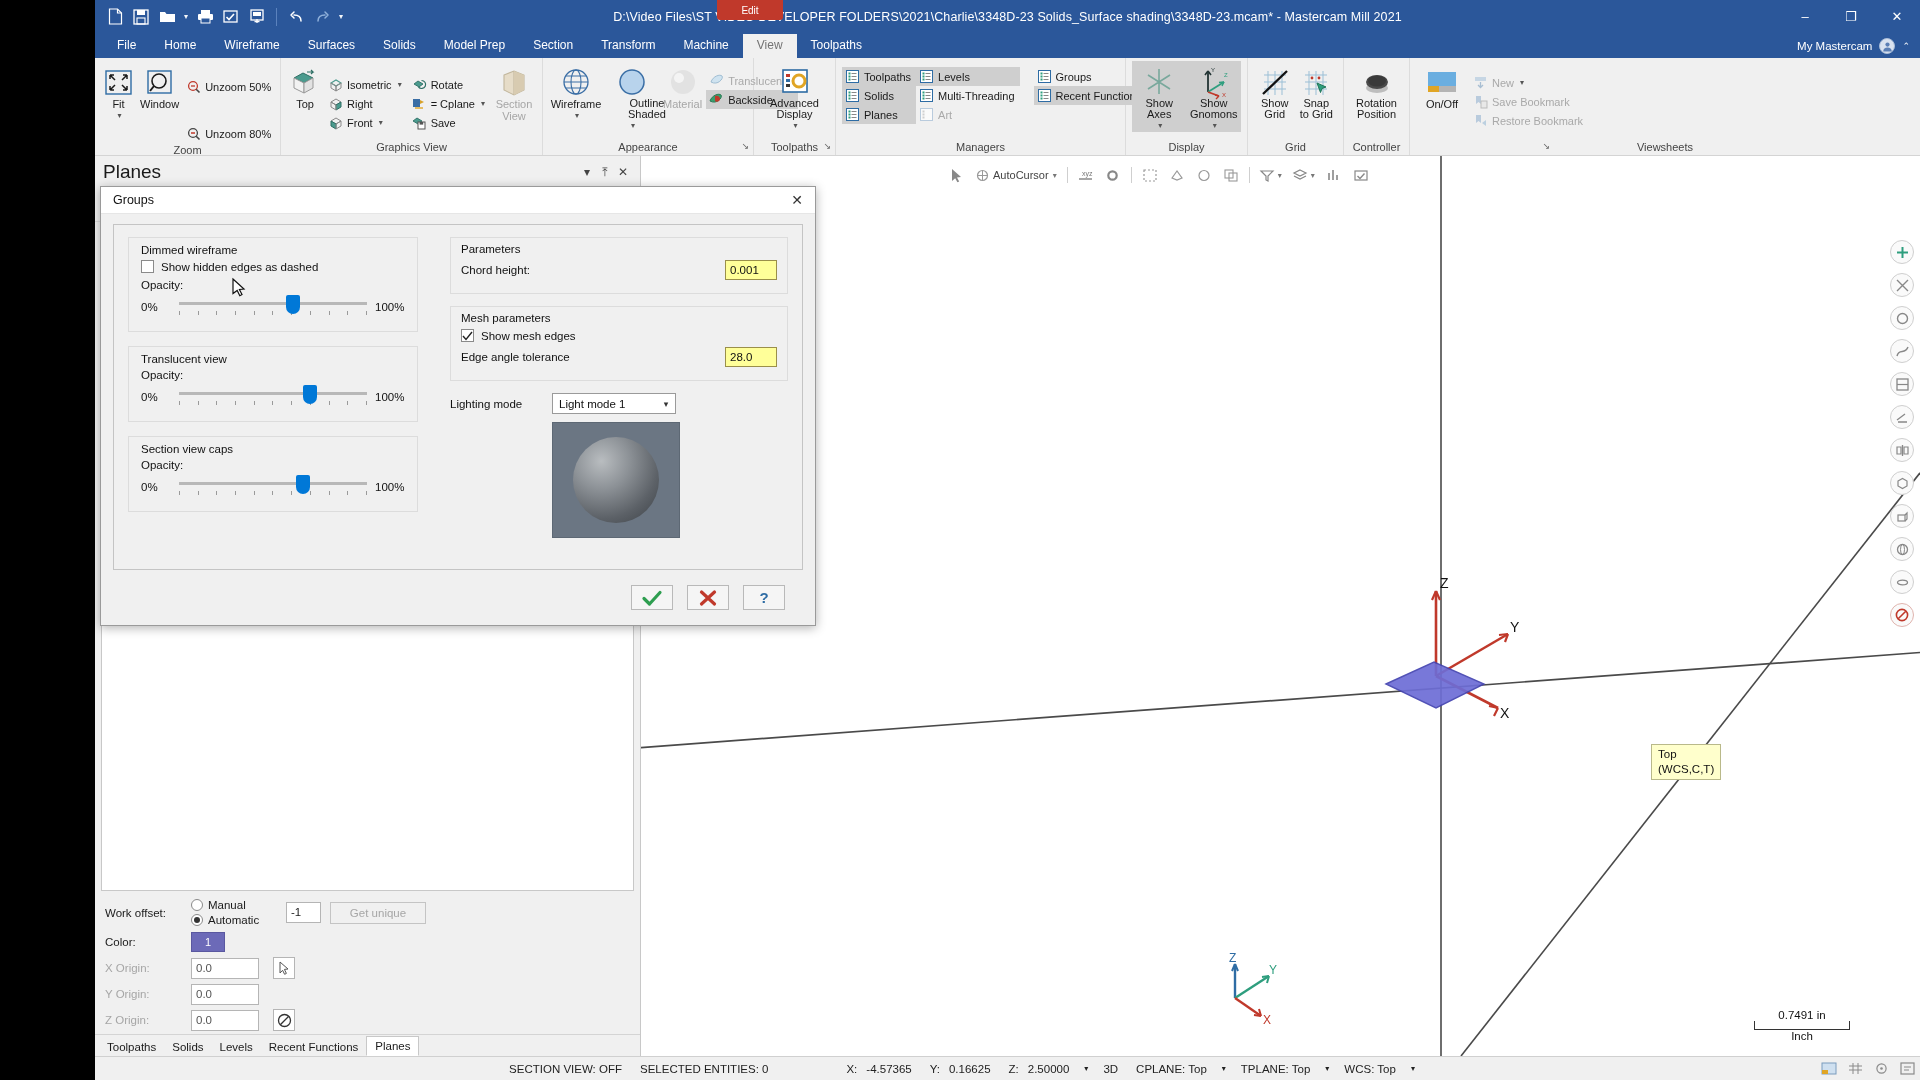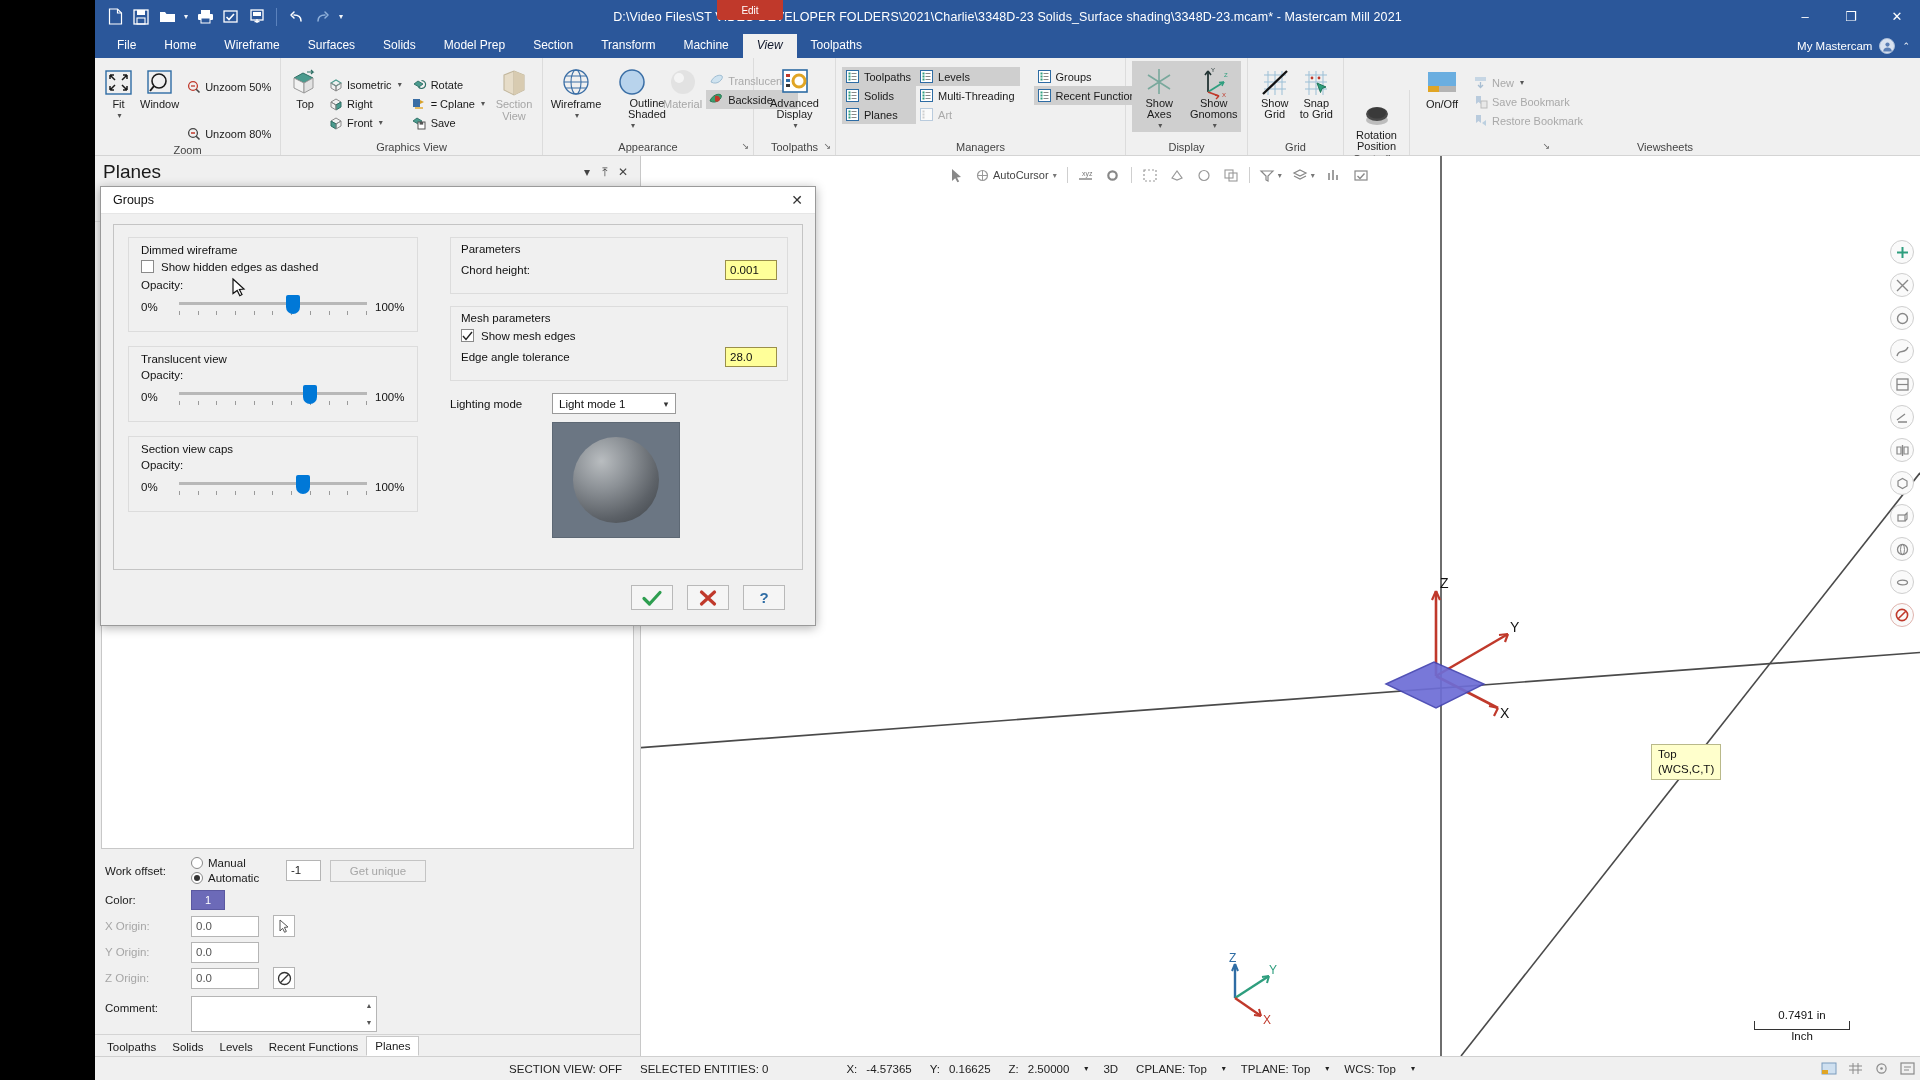--- a/index.html
+++ b/index.html
@@ -59,21 +59,21 @@
 
   
   .tabstrip {
     height: 25px; background:#2b579a; display:flex; align-items:flex-end;
     position:relative; flex:none; padding-left: 8px;
   }
   .rtab {
     padding: 4px 14px 5px 14px; font-size: 12px; color:#ffffff;
     cursor:pointer; line-height:15px;
   }
-  .rtab.active { background:#f0f0f0; color:#0f172a; font-weight:normal;font-style:italic; }
+  .rtab.active { background:#f0f0f0; color:#737373; font-weight:normal; }
   .my-mastercam {
     margin-left:auto; display:flex; align-items:center; gap:7px;
     color:#fff; font-size:11.5px; padding-right:10px; padding-bottom:4px;
   }
   .mc-avatar {
     width:16px;height:16px;border-radius:50%;
     background:#d9e2f0; border:1px solid #a8bcd8;
     display:flex;align-items:center;justify-content:center;
   }
   .mc-chevron { font-size:9px; }
@@ -792,21 +792,21 @@
                   <circle cx="19" cy="10" r="1.4" fill="#c0392b"></circle>
                   <path d="M17 15l9 4-4 1.5-1.5 4z" fill="#2e9e7e" stroke="#1f7558" stroke-width="1"></path>
                 </svg>
             </span>
             <span style="line-height:11px;">Snap<br>to Grid</span>
           </div>
         </div>
         <div class="rgroup-title">Grid</div>
       </div>
 
-      <div class="rgroup" style="width:66px;margin-top:32px;">
+      <div class="rgroup" style="width:66px;">
         <div class="rgroup-body" style="justify-content:center;">
           <div class="big-btn wide">
             <span class="ico">
               <svg width="32" height="30" viewBox="0 0 32 30">
                   <ellipse cx="16" cy="20" rx="11" ry="5" fill="#bdbdbd"></ellipse>
                   <ellipse cx="16" cy="14" rx="11" ry="7" fill="#4a4a4a"></ellipse>
                   <ellipse cx="16" cy="13" rx="9" ry="5.5" fill="#3a3a3a"></ellipse>
                 </svg>
             </span>
             <span style="line-height:11px;">Rotation<br>Position</span>
@@ -1040,30 +1040,20 @@
             <span class="tinput dim" style="width:68px;">0.0</span>
             <span class="iconbtn" style="margin-left:14px;">
               <svg width="15" height="15" viewBox="0 0 15 15">
                   <circle cx="7.5" cy="7.5" r="6" fill="none" stroke="#333" stroke-width="1.3"></circle>
                   <path d="M3.3 11.7L11.7 3.3" stroke="#333" stroke-width="1.3"></path>
                 </svg>
             </span>
           </div>
 
 
-          <div class="frow" style="align-items:flex-start;margin-top:6px;">
-            <span class="flabel" style="padding-top:6px;">Comment:</span>
-            <span class="spinbox">
-              <span style="flex:1;padding:3px 4px;font-size:11.5px;"></span>
-              <span class="spins">
-                <span class="spin">▲</span>
-                <span class="spin">▼</span>
-              </span>
-            </span>
-          </div>
         </div>
 
         <div class="paneltabs">
           <div class="ptab">Toolpaths</div>
           <div class="ptab">Solids</div>
           <div class="ptab">Levels</div>
           <div class="ptab">Recent Functions</div>
           <div class="ptab active">Planes</div>
         </div>
       </div>

